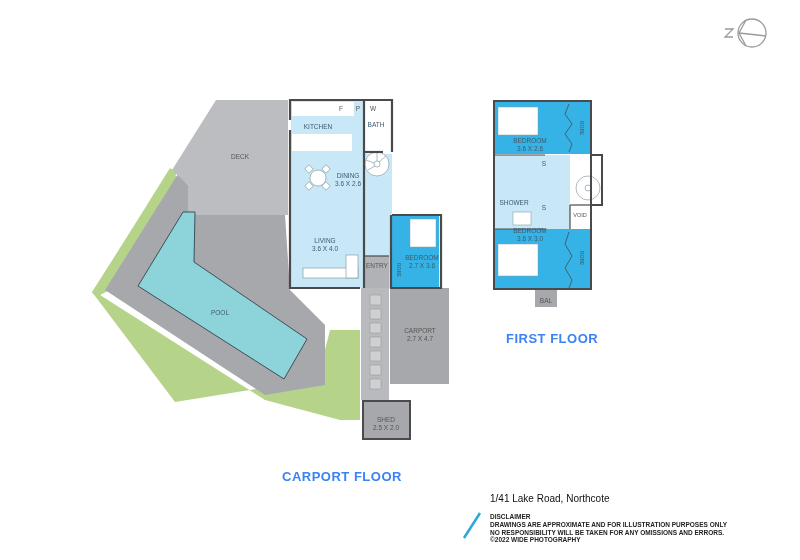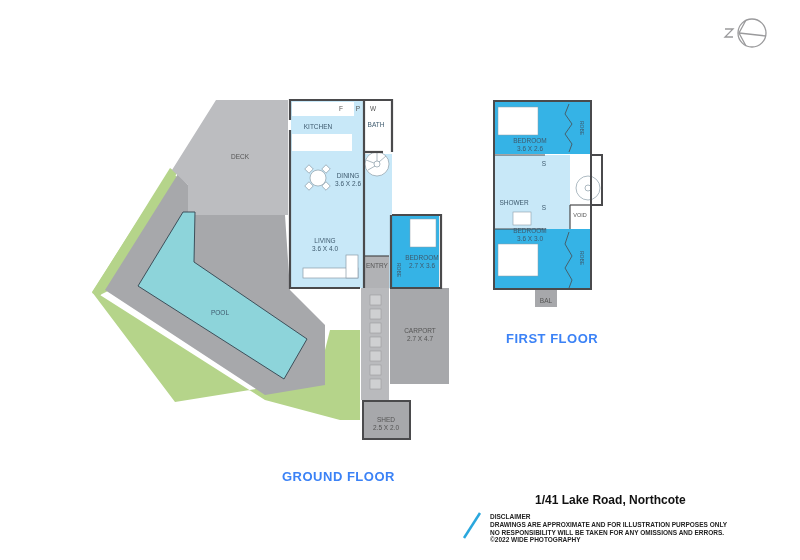--- a/index.html
+++ b/index.html
@@ -1,21 +1,21 @@
 <!DOCTYPE html>
 <html><head>
 <meta charset="utf-8">
 <style>
   html, body { margin:0; padding:0; background:#ffffff; }
   body { width:800px; height:560px; position:relative; overflow:hidden; font-family:"Liberation Sans", sans-serif; }
   svg { position:absolute; left:0; top:0; }
   .lbl { font-family:"Liberation Sans", sans-serif; fill:#3e5a6e; font-size:6.5px; text-anchor:middle; }
   .lbl-dark { font-family:"Liberation Sans", sans-serif; fill:#555; font-size:6.5px; text-anchor:middle; }
   .floor-title { position:absolute; font-weight:bold; font-size:13px; letter-spacing:0.5px; color:#3b82f6; }
-  .addr { position:absolute; left:490px; top:493px; font-weight:bold; font-size:12px; color:#111;margin-left:45px; }
+  .addr { position:absolute; left:490px; top:493px; font-weight:normal; font-size:10px; color:#111; }
   .disc { position:absolute; left:490px; top:513px; font-size:6.5px; line-height:7.8px; color:#222; font-weight:bold; text-transform:uppercase; }
 </style>
 </head>
 <body>
 
 <svg width="800" height="560" viewBox="0 0 800 560">
 
   <polygon points="170,170 185,185 185,240 110,290 100,295 265,400 340,420 360,420 360,330 330,330 325,350 280,385 175,402 92,292 170,170" fill="#b5d48a"></polygon>
   <polygon points="170,168 92,293 100,296 177,173" fill="#b5d48a"></polygon>
 
@@ -145,21 +145,21 @@
   <g fill="none" stroke="#9a9a9c" stroke-width="1.3">
     <circle cx="752" cy="33" r="14"></circle>
     <polyline points="746,20 739,33 746,46"></polyline>
     <line x1="739" y1="33" x2="766" y2="36"></line>
     <polyline points="725,29 733,29 725,37 733,37"></polyline>
   </g>
 
   <line x1="464" y1="538" x2="480" y2="513" stroke="#2aa7dd" stroke-width="2.5"></line>
 </svg>
 
-<div class="floor-title" style="left:282px;top:469px">GROUND FLOOR</div>
+<div class="floor-title" style="left:282px;top:469px">CARPORT FLOOR</div>
 <div class="floor-title" style="left:506px;top:331px">FIRST FLOOR</div>
 
 <div class="addr">1/41 Lake Road, Northcote</div>
 <div class="disc">
   <div>DISCLAIMER</div>
   <div>DRAWINGS ARE APPROXIMATE AND FOR ILLUSTRATION PURPOSES ONLY</div>
   <div>NO RESPONSIBILITY WILL BE TAKEN FOR ANY OMISSIONS AND ERRORS.</div>
   <div>©2022 WIDE PHOTOGRAPHY</div>
 </div>
 

